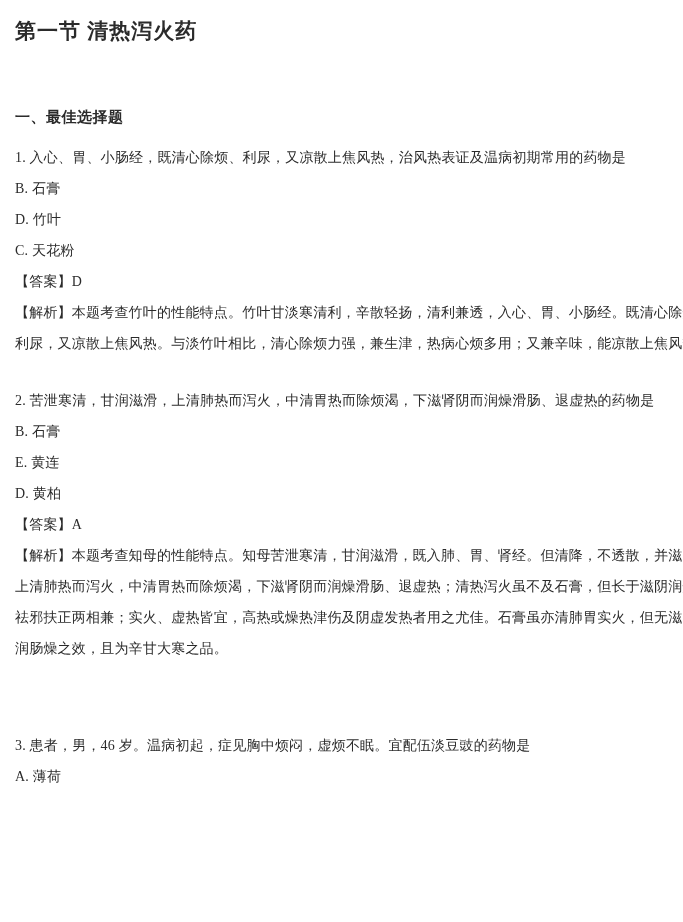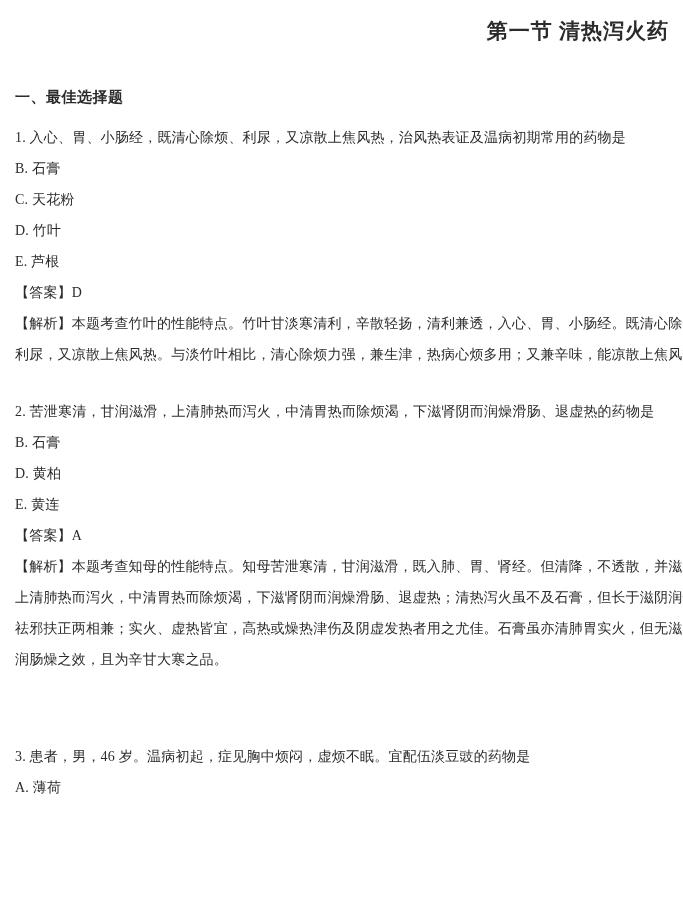--- a/index.html
+++ b/index.html
@@ -16,25 +16,25 @@
     width: 683px;
     height: 922px;
     background: #ffffff;
     padding: 0 14px 0 15px;
   }
   .doc-title {
     margin-top: 18px;
     font-size: 21px;
     line-height: 26px;
     font-weight: bold;
-    text-align: right;
+    text-align: left;
     letter-spacing: 1px;
   }
   .section-heading {
-    margin-top: 44px;
+    margin-top: 64px;
     font-size: 15px;
     line-height: 18px;
     font-weight: bold;
     letter-spacing: 0.5px;
   }
   .line {
     font-size: 14px;
     line-height: 31px;
     white-space: nowrap;
     letter-spacing: 0.2px;
@@ -48,33 +48,32 @@
 
 <div class="page">
 
   <h1 class="doc-title">第一节 清热泻火药</h1>
 
   <h2 class="section-heading">一、最佳选择题</h2>
 
   <section class="q1">
     <p class="line">1. 入心、胃、小肠经，既清心除烦、利尿，又凉散上焦风热，治风热表证及温病初期常用的药物是</p>
     <p class="line">B. 石膏</p>
+    <p class="line">D. 竹叶</p>
     <p class="line">C. 天花粉</p>
-    <p class="line">D. 竹叶</p>
-    <p class="line">E. 芦根</p>
     <p class="line">【答案】D</p>
     <p class="line">【解析】本题考查竹叶的性能特点。竹叶甘淡寒清利，辛散轻扬，清利兼透，入心、胃、小肠经。既清心除烦、</p>
     <p class="line">利尿，又凉散上焦风热。与淡竹叶相比，清心除烦力强，兼生津，热病心烦多用；又兼辛味，能凉散上焦风热，</p>
   </section>
 
   <section class="q2">
     <p class="line">2. 苦泄寒清，甘润滋滑，上清肺热而泻火，中清胃热而除烦渴，下滋肾阴而润燥滑肠、退虚热的药物是</p>
     <p class="line">B. 石膏</p>
+    <p class="line">E. 黄连</p>
     <p class="line">D. 黄柏</p>
-    <p class="line">E. 黄连</p>
     <p class="line">【答案】A</p>
     <p class="line">【解析】本题考查知母的性能特点。知母苦泄寒清，甘润滋滑，既入肺、胃、肾经。但清降，不透散，并滋阴；</p>
     <p class="line">上清肺热而泻火，中清胃热而除烦渴，下滋肾阴而润燥滑肠、退虚热；清热泻火虽不及石膏，但长于滋阴润燥，</p>
     <p class="line">祛邪扶正两相兼；实火、虚热皆宜，高热或燥热津伤及阴虚发热者用之尤佳。石膏虽亦清肺胃实火，但无滋肾阴、</p>
     <p class="line">润肠燥之效，且为辛甘大寒之品。</p>
   </section>
 
   <section class="q3">
     <p class="line">3. 患者，男，46 岁。温病初起，症见胸中烦闷，虚烦不眠。宜配伍淡豆豉的药物是</p>
     <p class="line">A. 薄荷</p>

